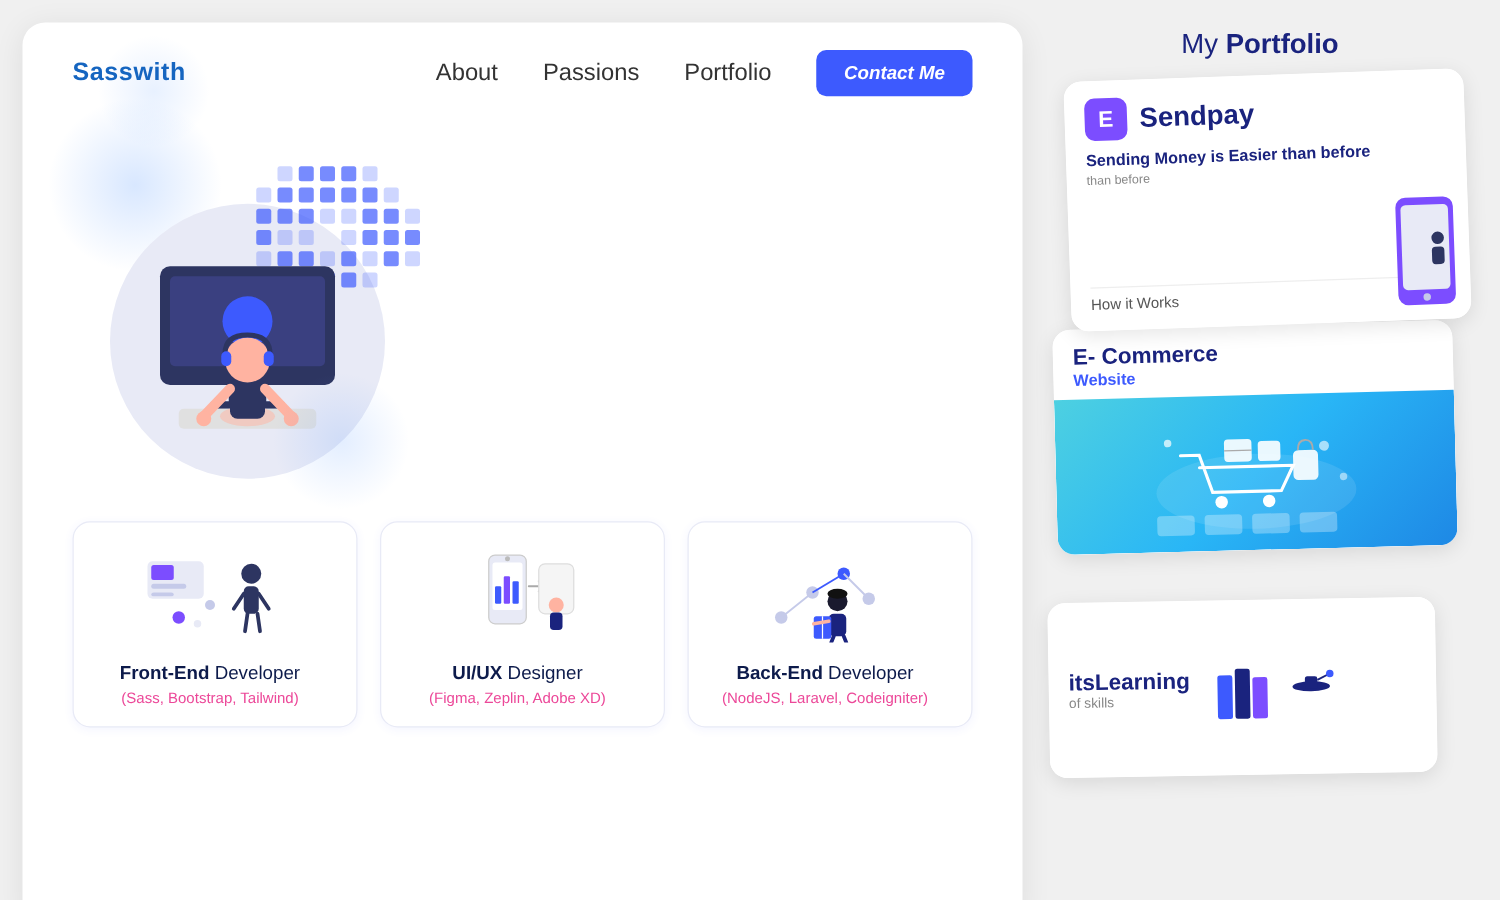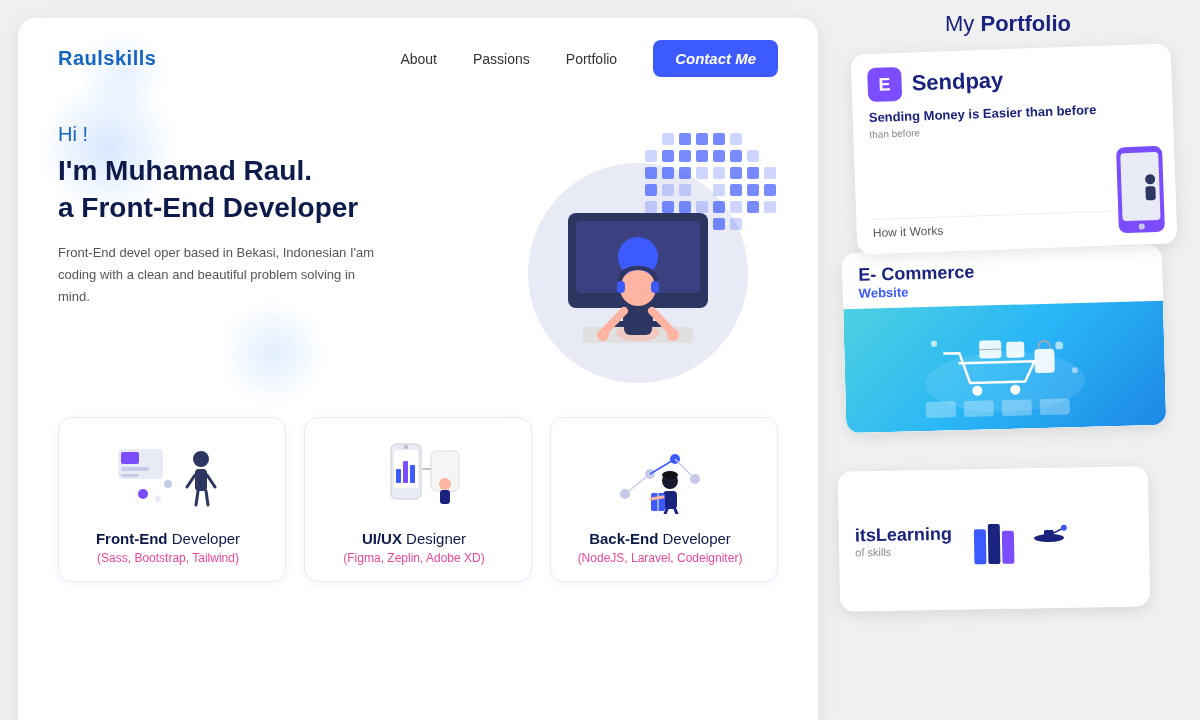--- a/index.html
+++ b/index.html
@@ -43,21 +43,21 @@
     .logo span {
       font-weight: 700;
       color: #1565c0;
     }
     .nav-links {
       display: flex;
       align-items: center;
       gap: 36px;
     }
     .nav-link {
-      font-size: 14px;
+      font-size: 19px;
       color: #333;
       text-decoration: none;
       font-weight: 400;
       cursor: pointer;
     }
     .nav-btn {
       background: #3d5afe;
       color: #fff;
       border: none;
       border-radius: 8px;
@@ -233,21 +233,21 @@
     .passion-card-title strong { font-weight: 800; }
     .passion-card-sub {
       font-size: 12px;
       color: #ec4899;
     }
 
     
     .right-panel {
       flex: 1;
       height: 536px;
-      padding: 7px 18px 18px 16px;
+      padding: 18px 18px 18px 16px;
       display: flex;
       flex-direction: column;
       gap: 0;
       position: relative;
     }
     .portfolio-title {
       text-align: center;
       font-size: 22px;
       font-weight: 400;
       color: #1a237e;
@@ -419,37 +419,31 @@
 </head>
 <body>
 
 <div class="left-panel">
 
   <div class="blob1"></div>
   <div class="blob3"></div>
 
   <nav class="navbar">
     <div class="logo">
-      <span><span>Raul</span><span style="font-weight:800;">skills</span></span>
+      <span><span>Sass</span><span style="font-weight:800;">with</span></span>
     </div>
     <div class="nav-links">
       <a class="nav-link">About</a>
       <a class="nav-link">Passions</a>
       <a class="nav-link">Portfolio</a>
       <button class="nav-btn">Contact Me</button>
     </div>
   </nav>
 
   <div class="hero">
-    <div class="hero-text">
-      <div class="hero-hi">Hi !</div>
-      <div class="hero-name">I'm Muhamad Raul.</div>
-      <div class="hero-role">a Front-End Developer</div>
-      <div class="hero-desc">Front-End devel oper based in Bekasi, Indonesian I'am coding with a clean and beautiful problem solving in mind.</div>
-    </div>
 
     <div class="hero-img">
       <div class="hero-circle"></div>
 
       <div class="pixel-grid">
 
         <div class="pixel-cell empty"></div>
           <div class="pixel-cell light"></div>
           <div class="pixel-cell"></div>
           <div class="pixel-cell"></div>

